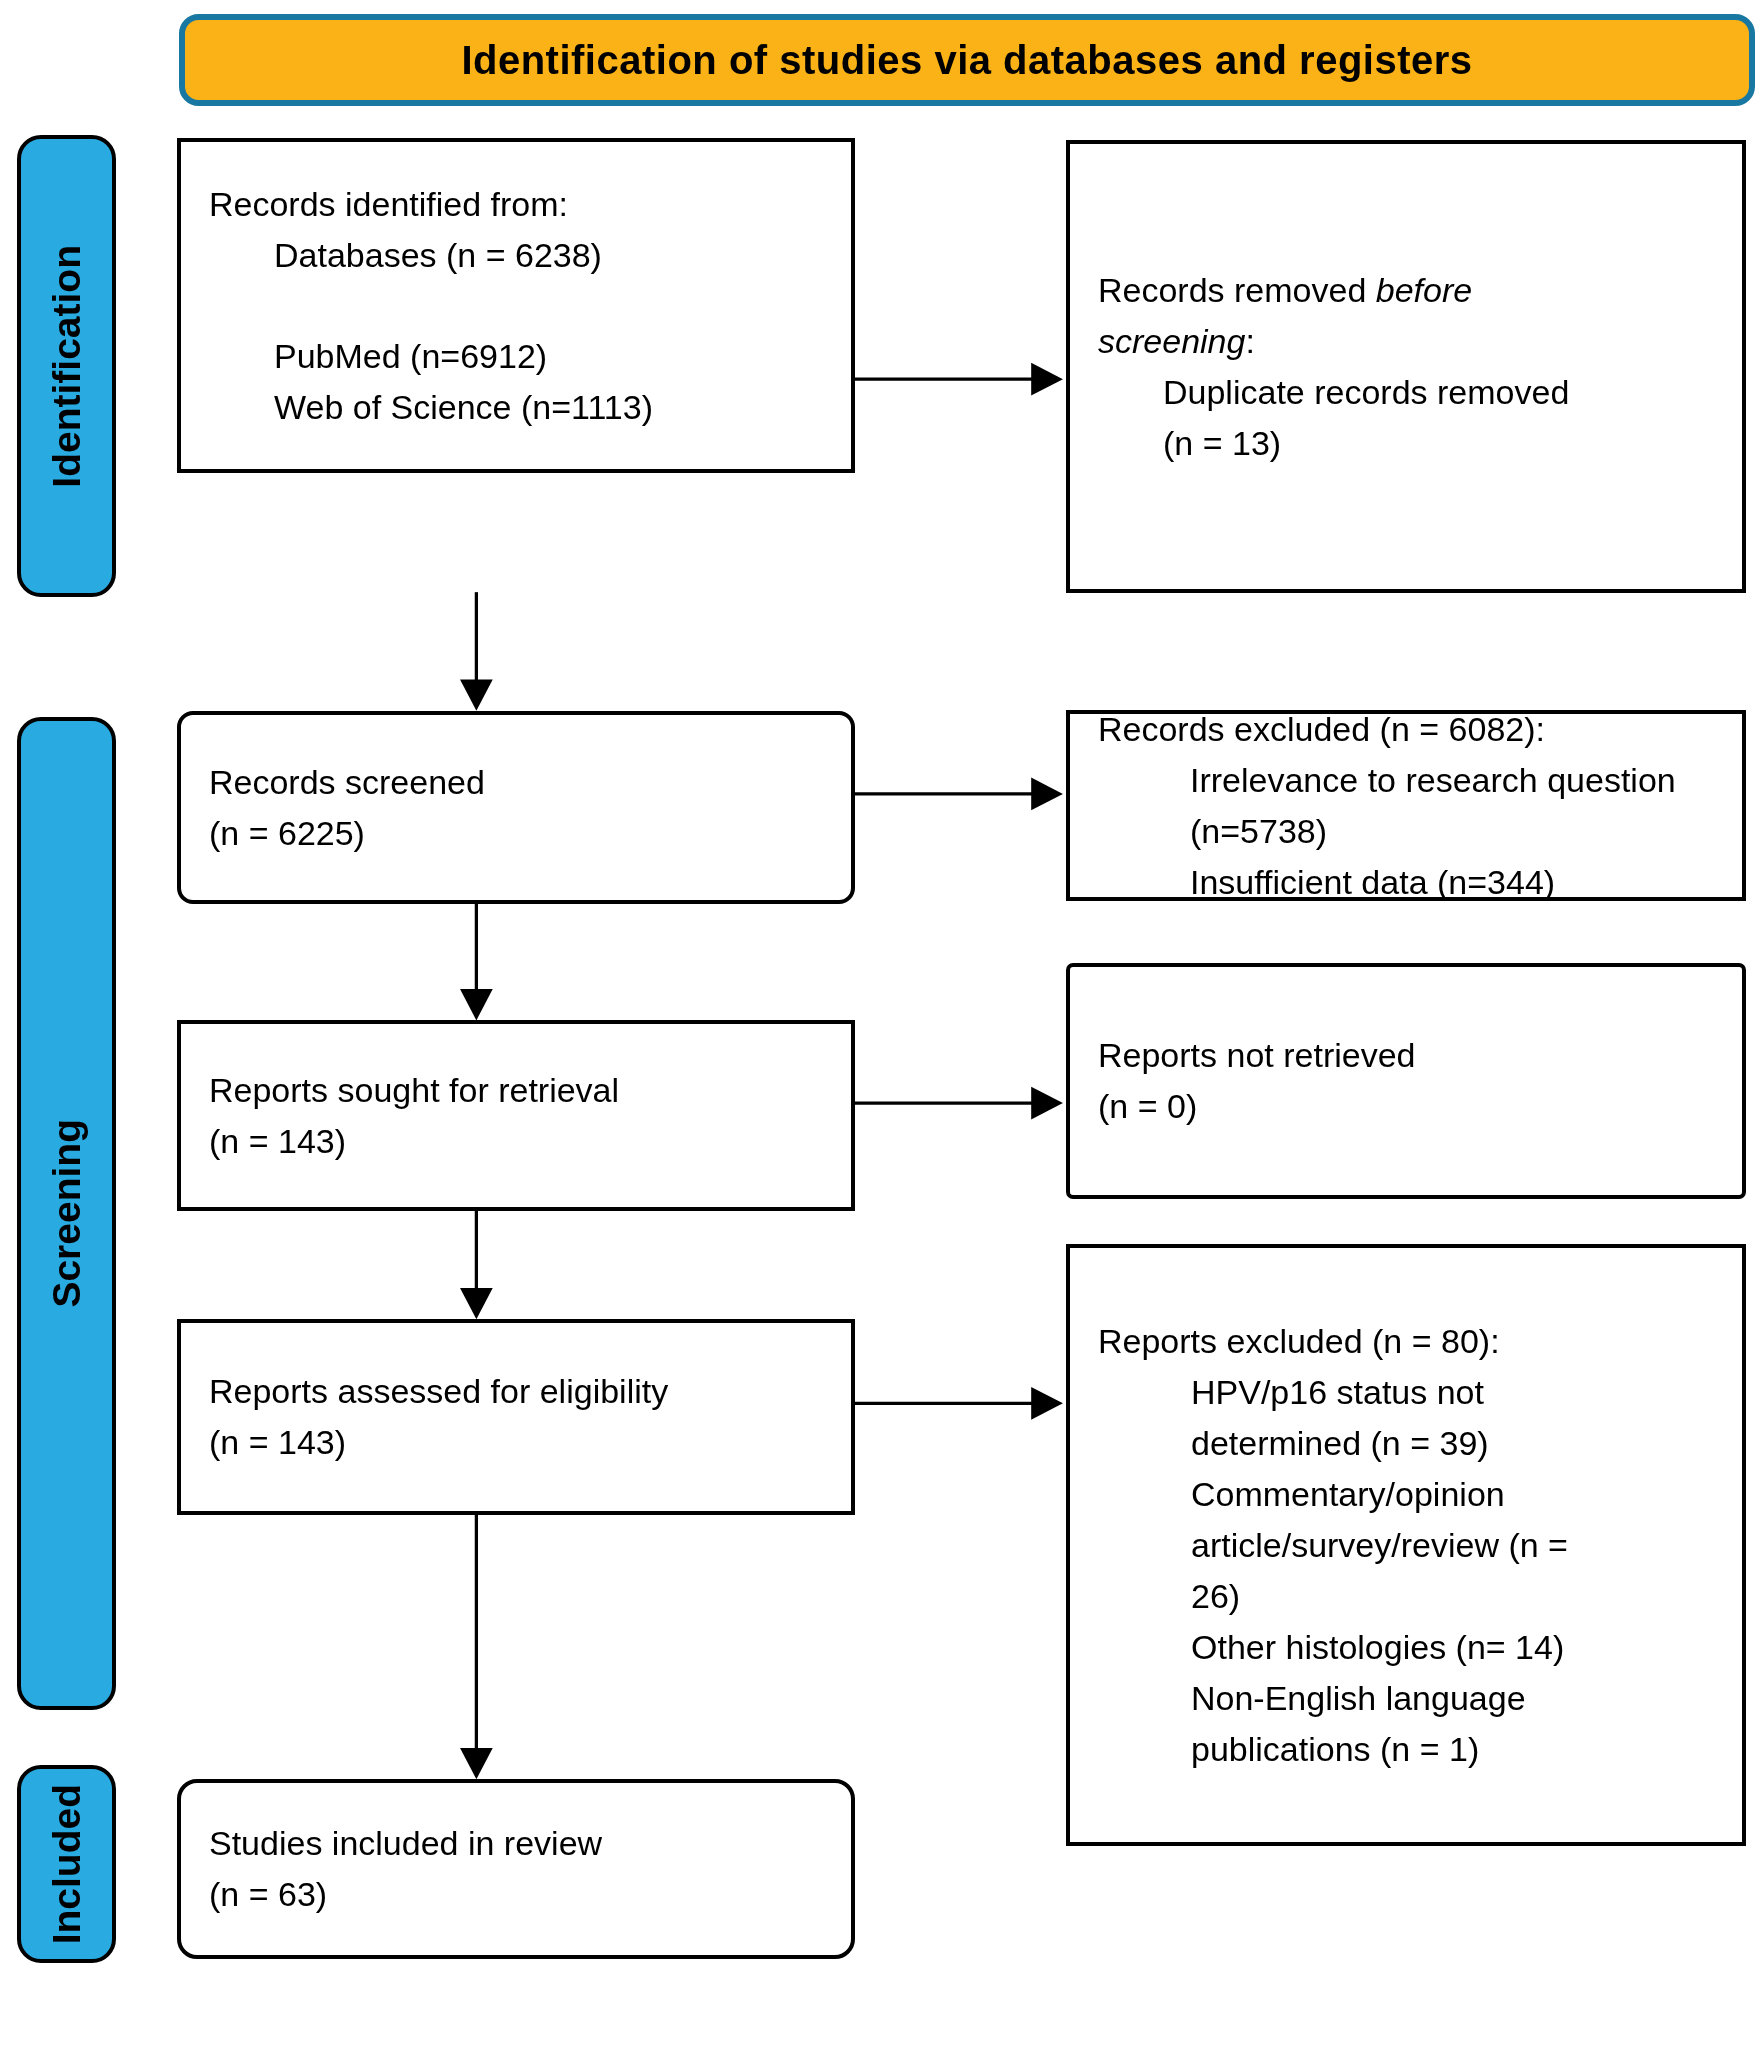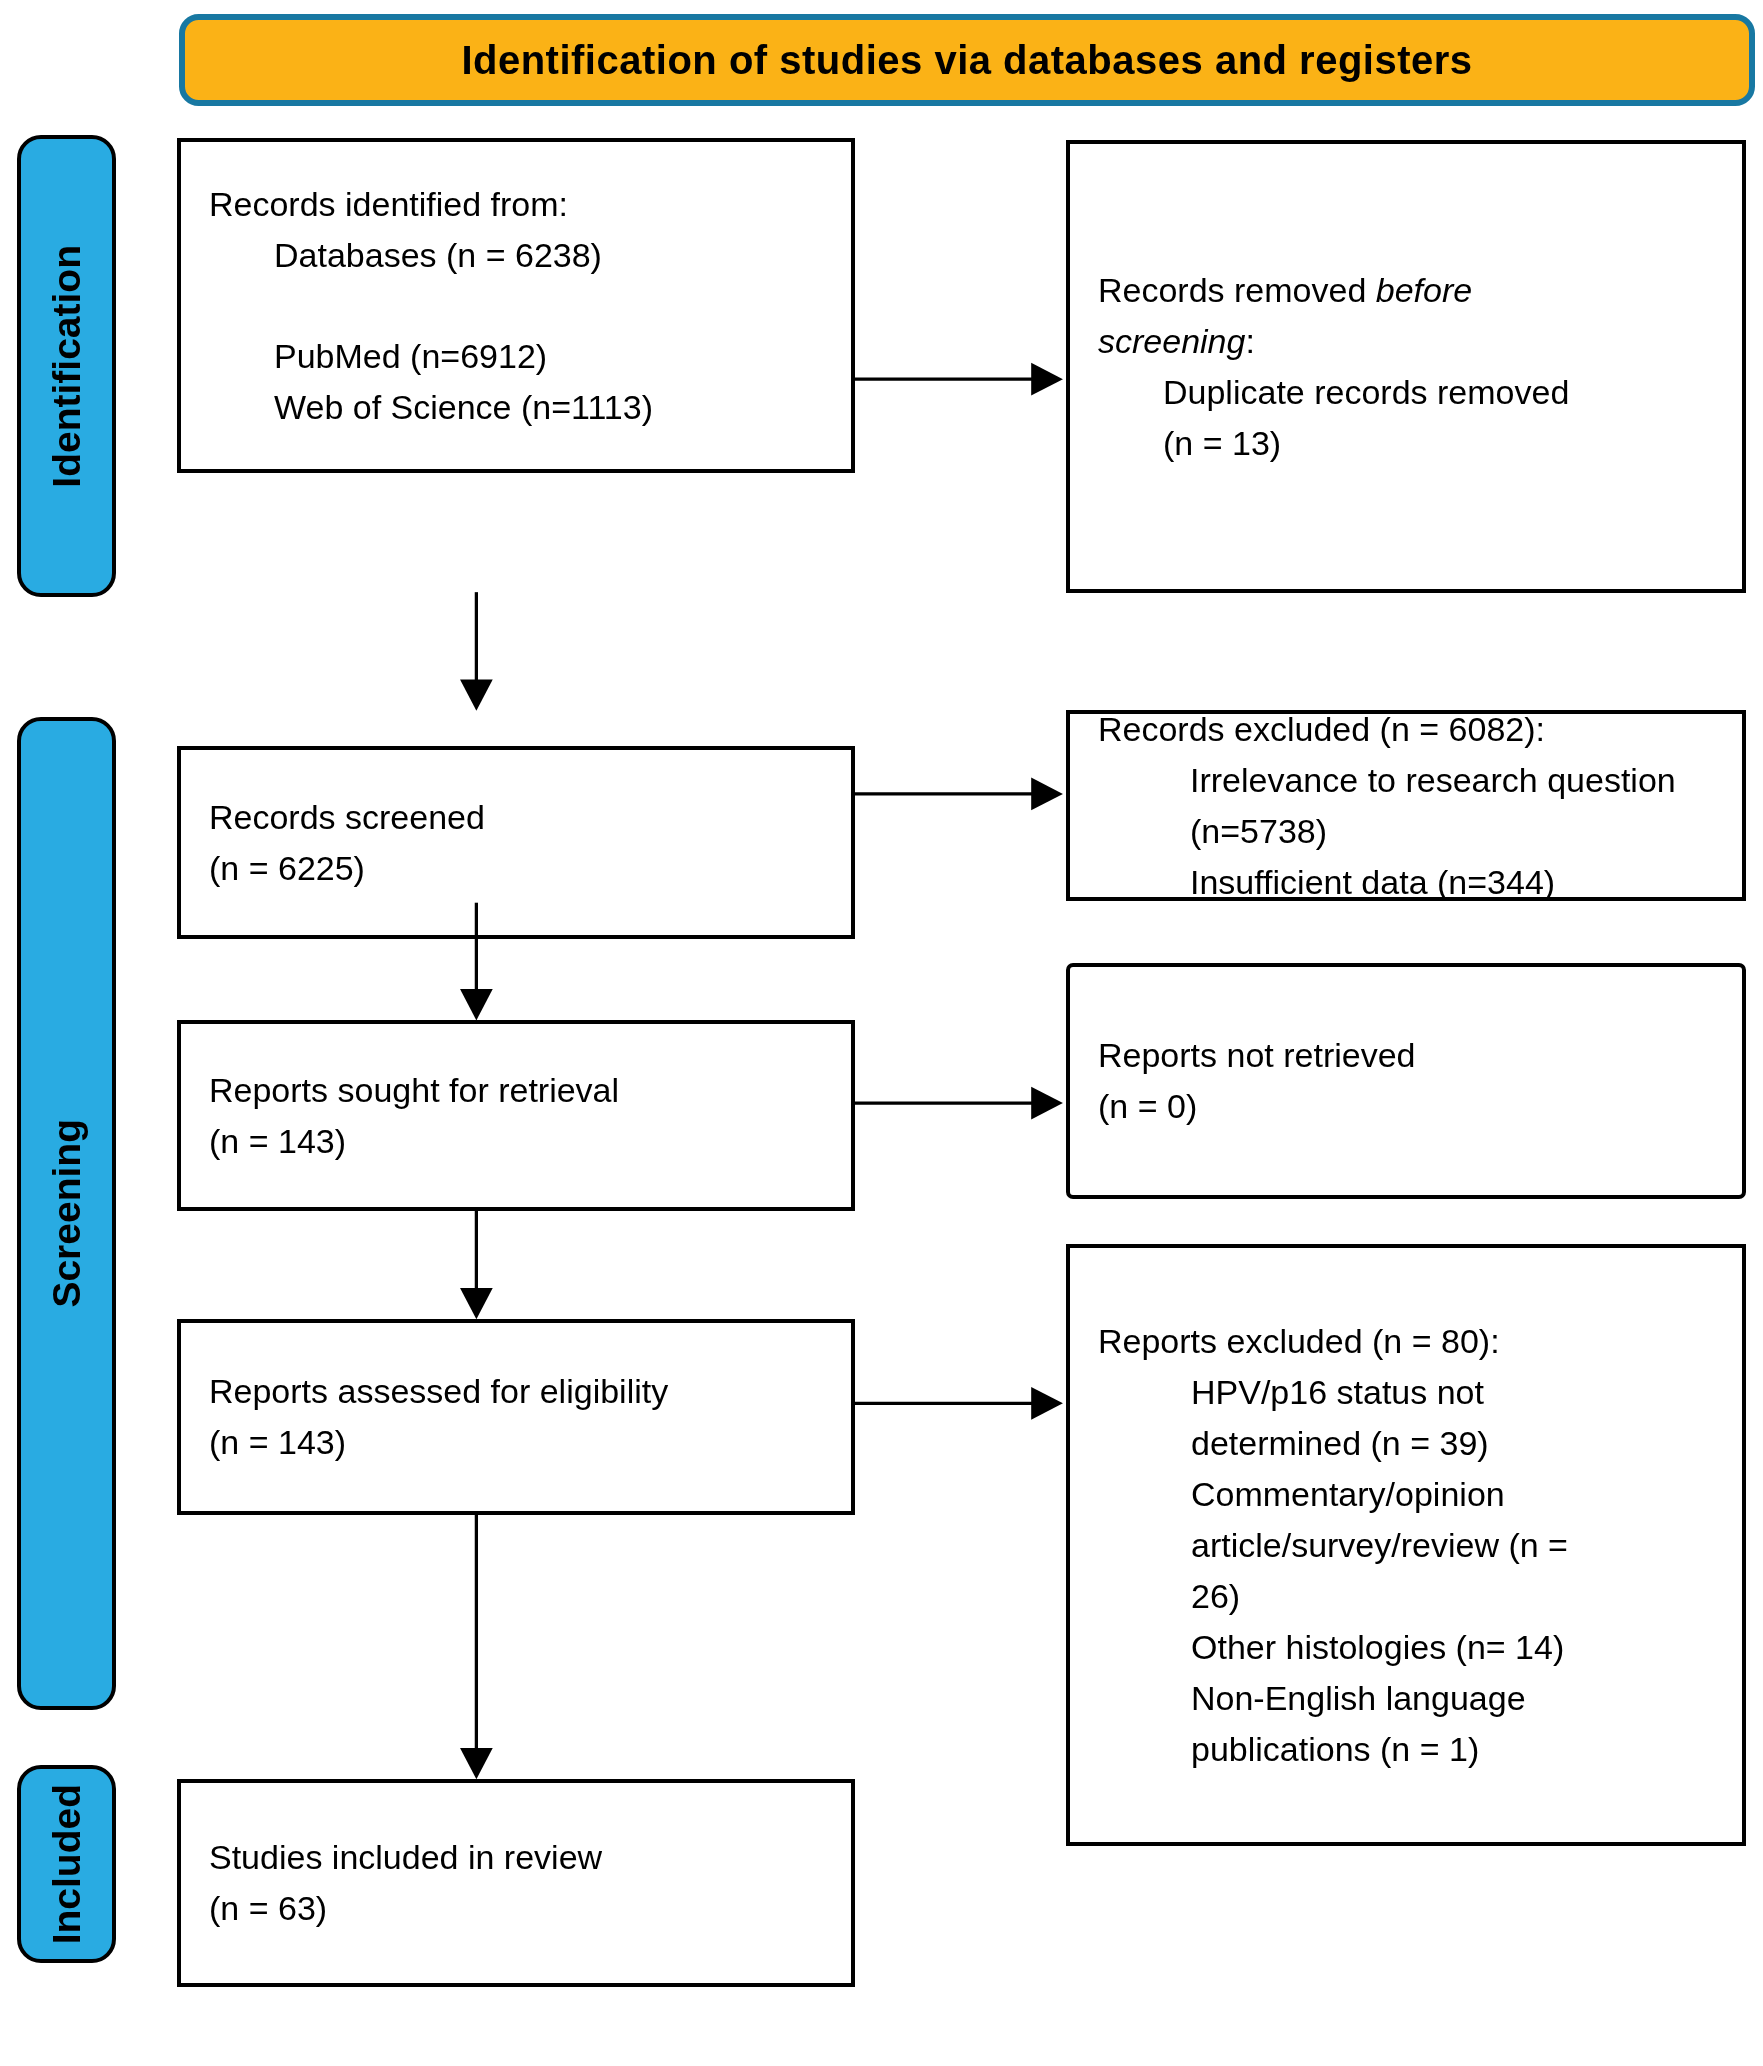--- a/index.html
+++ b/index.html
@@ -71,27 +71,27 @@
     justify-content: center;
     padding: 9.3px 28px;
     font-size: 34px;
     line-height: 1.5;
   }
   .col-left  { left: 177px;  width: 678px; }
   .col-right { left: 1066px; width: 680px; }
 
   #box-records-identified   { top: 138px;  height: 335px; }
   #box-records-removed      { top: 140px;  height: 453px; padding-right: 140px; }
-  #box-records-screened     { top: 746px; height: 193px; }
+  #box-records-screened     { top: 711px; height: 193px; border-radius: 16px; }
   #box-records-excluded     { top: 710px; height: 191px; }
   #box-reports-sought       { top: 1020px; height: 191px; }
   #box-reports-not-retrieved{ top: 963px; height: 236px; border-radius: 7px; }
   #box-reports-assessed     { top: 1319px; height: 196px; }
   #box-reports-excluded     { top: 1244px; height: 602px; padding-right: 121px; }
-  #box-studies-included     { top: 1779px; height: 208px; }
+  #box-studies-included     { top: 1779px; height: 180px; border-radius: 20px; }
 
   .indent-1 { margin-left: 65px; }
   .indent-2 { margin-left: 92px; }
   .indent-3 { margin-left: 93px; }
   .spacer   { height: 50px; }
   em { font-style: italic; }
 
   
   #arrows {
     position: absolute;

